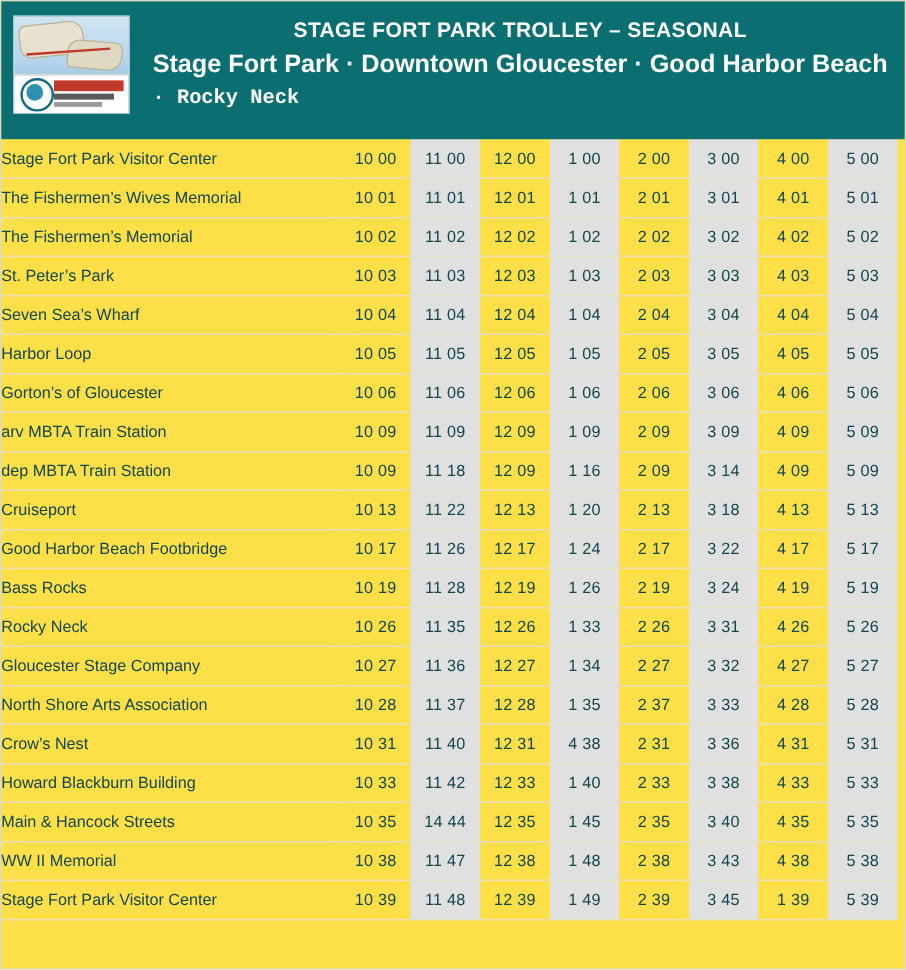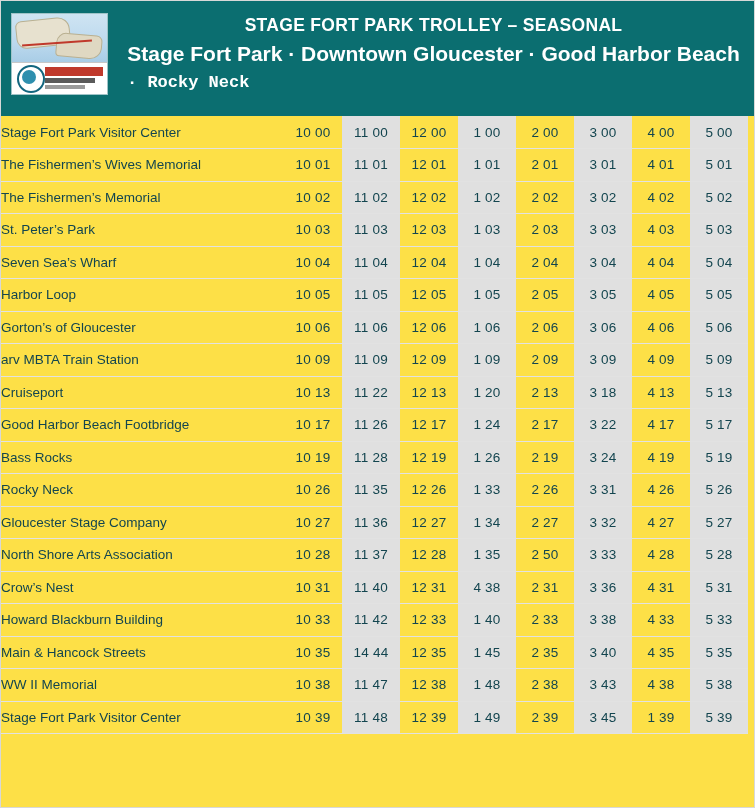--- a/index.html
+++ b/index.html
@@ -275,20 +275,31 @@
           <td class="time">10 09</td>
           <td class="time shaded">11 09</td>
           <td class="time">12 09</td>
           <td class="time shaded">1 09</td>
           <td class="time">2 09</td>
           <td class="time shaded">3 09</td>
           <td class="time">4 09</td>
           <td class="time shaded">5 09</td>
         </tr>
         <tr>
+          <td class="stop">dep MBTA Train Station</td>
+          <td class="time">10 09</td>
+          <td class="time shaded">11 18</td>
+          <td class="time">12 09</td>
+          <td class="time shaded">1 16</td>
+          <td class="time">2 09</td>
+          <td class="time shaded">3 14</td>
+          <td class="time">4 09</td>
+          <td class="time shaded">5 09</td>
+        </tr>
+        <tr>
           <td class="stop">Cruiseport</td>
           <td class="time">10 13</td>
           <td class="time shaded">11 22</td>
           <td class="time">12 13</td>
           <td class="time shaded">1 20</td>
           <td class="time">2 13</td>
           <td class="time shaded">3 18</td>
           <td class="time">4 13</td>
           <td class="time shaded">5 13</td>
         </tr>
@@ -335,21 +346,21 @@
           <td class="time shaded">3 32</td>
           <td class="time">4 27</td>
           <td class="time shaded">5 27</td>
         </tr>
         <tr>
           <td class="stop">North Shore Arts Association</td>
           <td class="time">10 28</td>
           <td class="time shaded">11 37</td>
           <td class="time">12 28</td>
           <td class="time shaded">1 35</td>
-          <td class="time">2 50</td>
+          <td class="time">2 37</td>
           <td class="time shaded">3 33</td>
           <td class="time">4 28</td>
           <td class="time shaded">5 28</td>
         </tr>
         <tr>
           <td class="stop">Crow’s Nest</td>
           <td class="time">10 31</td>
           <td class="time shaded">11 40</td>
           <td class="time">12 31</td>
           <td class="time shaded">4 38</td>

